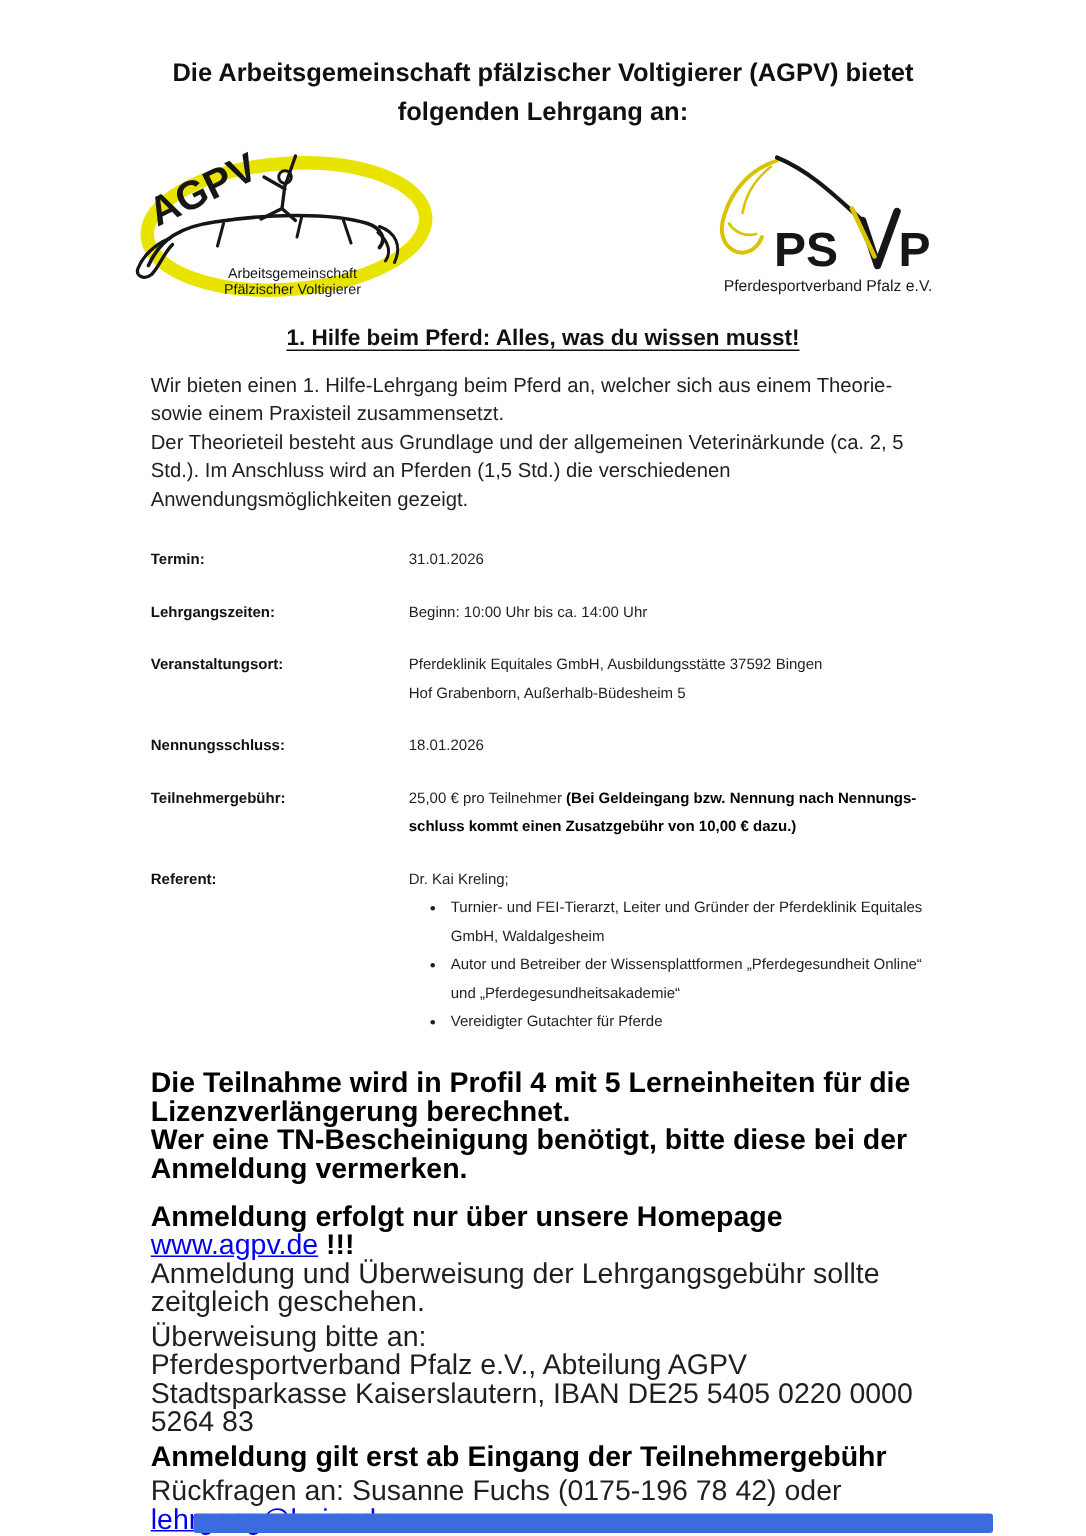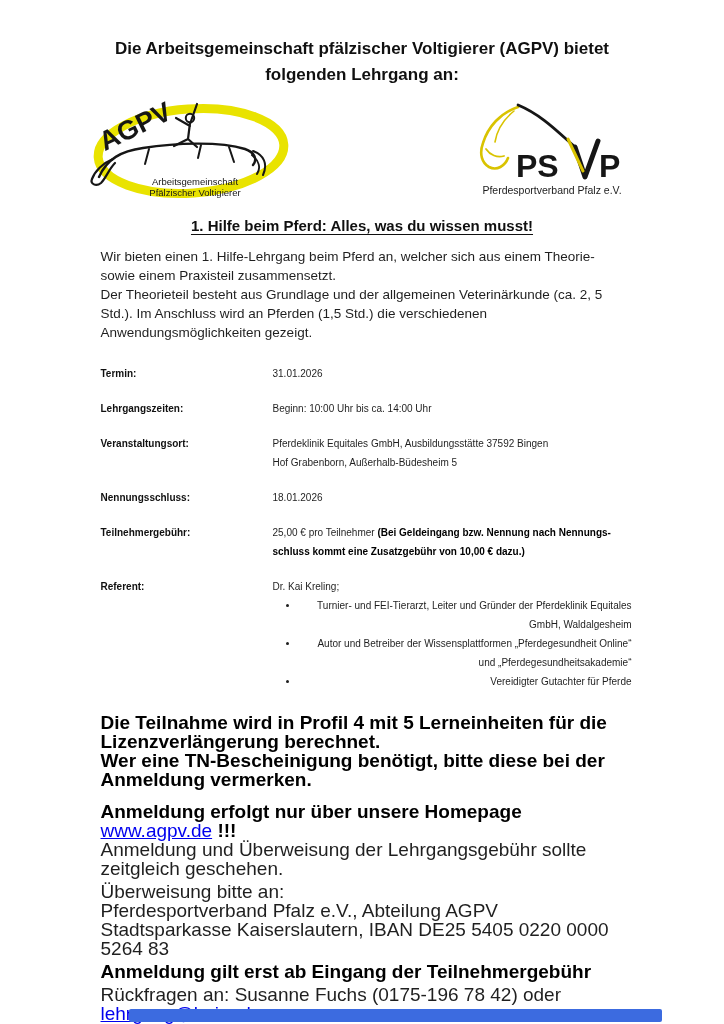--- a/index.html
+++ b/index.html
@@ -24,21 +24,21 @@
   }
   .textblock { margin:0 30px 0 38px; font-size:13.5px; line-height:19px; }
   .intro { margin-top:23px; }
   .offer { margin-top:12px; }
   .details { margin:22px 30px 0 38px; font-size:10px; line-height:19px; }
   .detail-row { display:flex; margin-bottom:16px; }
   .detail-label { width:172px; flex:none; font-weight:bold; color:#101010; }
   .detail-value { flex:1; }
   .bold-inline { font-weight:bold; color:#000; }
   ul.ref-bullets { margin:0; padding-left:26px; }
-  ul.ref-bullets li { padding-left:2px;text-align:right; }
+  ul.ref-bullets li { padding-left:2px; }
   .bottom { margin:22px 30px 0 38px; font-size:19px; line-height:19px; }
   .bold-note { font-weight:bold; color:#000; }
   .l-anmeldung { margin-top:13px; }
   .l-ueberweisung { margin-top:4px; }
   .l-eingang { margin-top:4px; font-weight:bold; color:#000; }
   .l-rueckfragen { margin-top:4px; }
   .l-closing { margin-top:24px; }
   .link { color:#0000ee; text-decoration:underline; cursor:pointer; }
   .hscroll {
     position:absolute; left:66px; right:0; bottom:2px; height:13px;
@@ -128,21 +128,21 @@
     <div class="detail-row">
       <div class="detail-label">Nennungsschluss:</div>
       <div class="detail-value">18.01.2026</div>
     </div>
 
     <div class="detail-row">
       <div class="detail-label">Teilnehmergebühr:</div>
       <div class="detail-value">
         <span>25,00 € pro Teilnehmer</span>
         <span class="bold-inline">(Bei Geldeingang bzw. Nennung nach Nennungs-</span><br>
-        <span class="bold-inline">schluss kommt eine Zusatzgebühr von 10,00 € dazu.)</span>
+        <span class="bold-inline">schluss kommt einen Zusatzgebühr von 10,00 € dazu.)</span>
       </div>
     </div>
 
     <div class="detail-row">
       <div class="detail-label">Referent:</div>
       <div class="detail-value">
         <div>Dr. Kai Kreling;</div>
         <ul class="ref-bullets">
           <li>Turnier- und FEI-Tierarzt, Leiter und Gründer der Pferdeklinik Equitales GmbH, Waldalgesheim</li>
           <li>Autor und Betreiber der Wissensplattformen „Pferdegesundheit Online“ und „Pferdegesundheitsakademie“</li>

